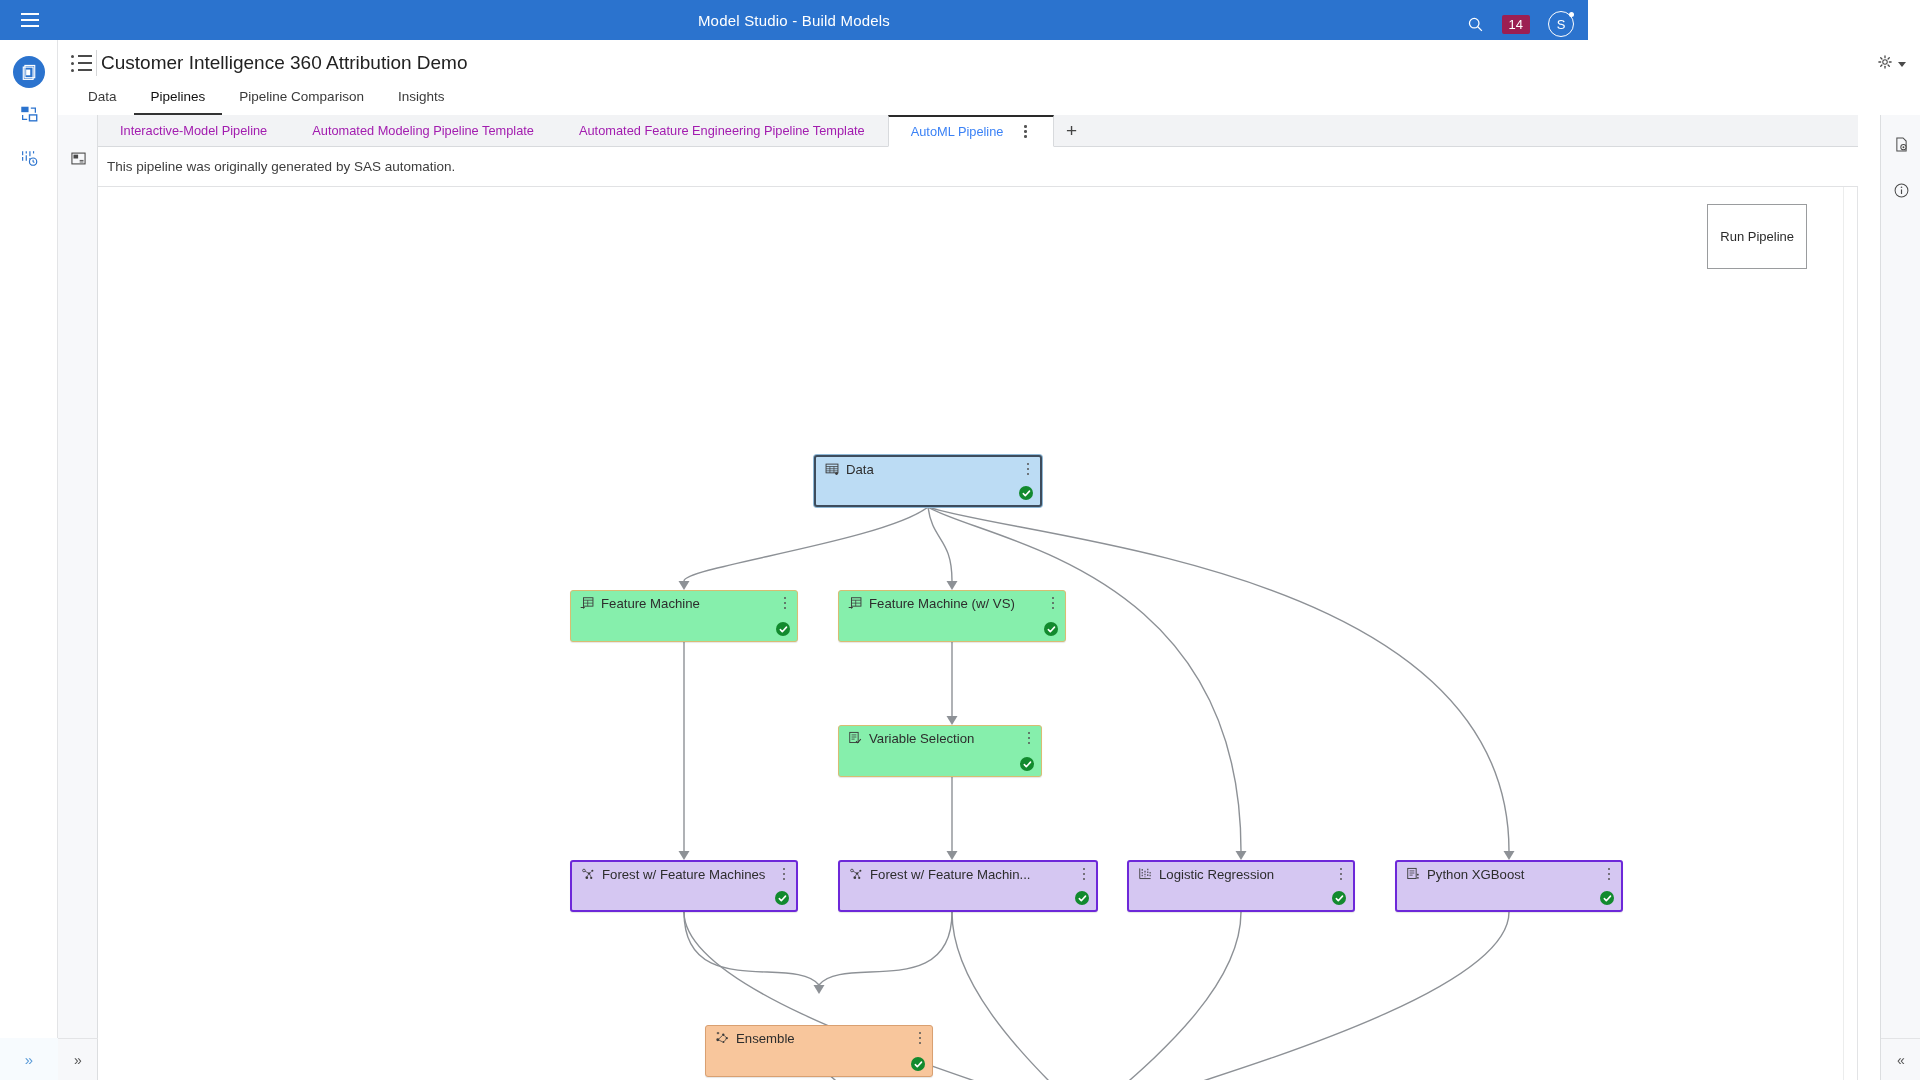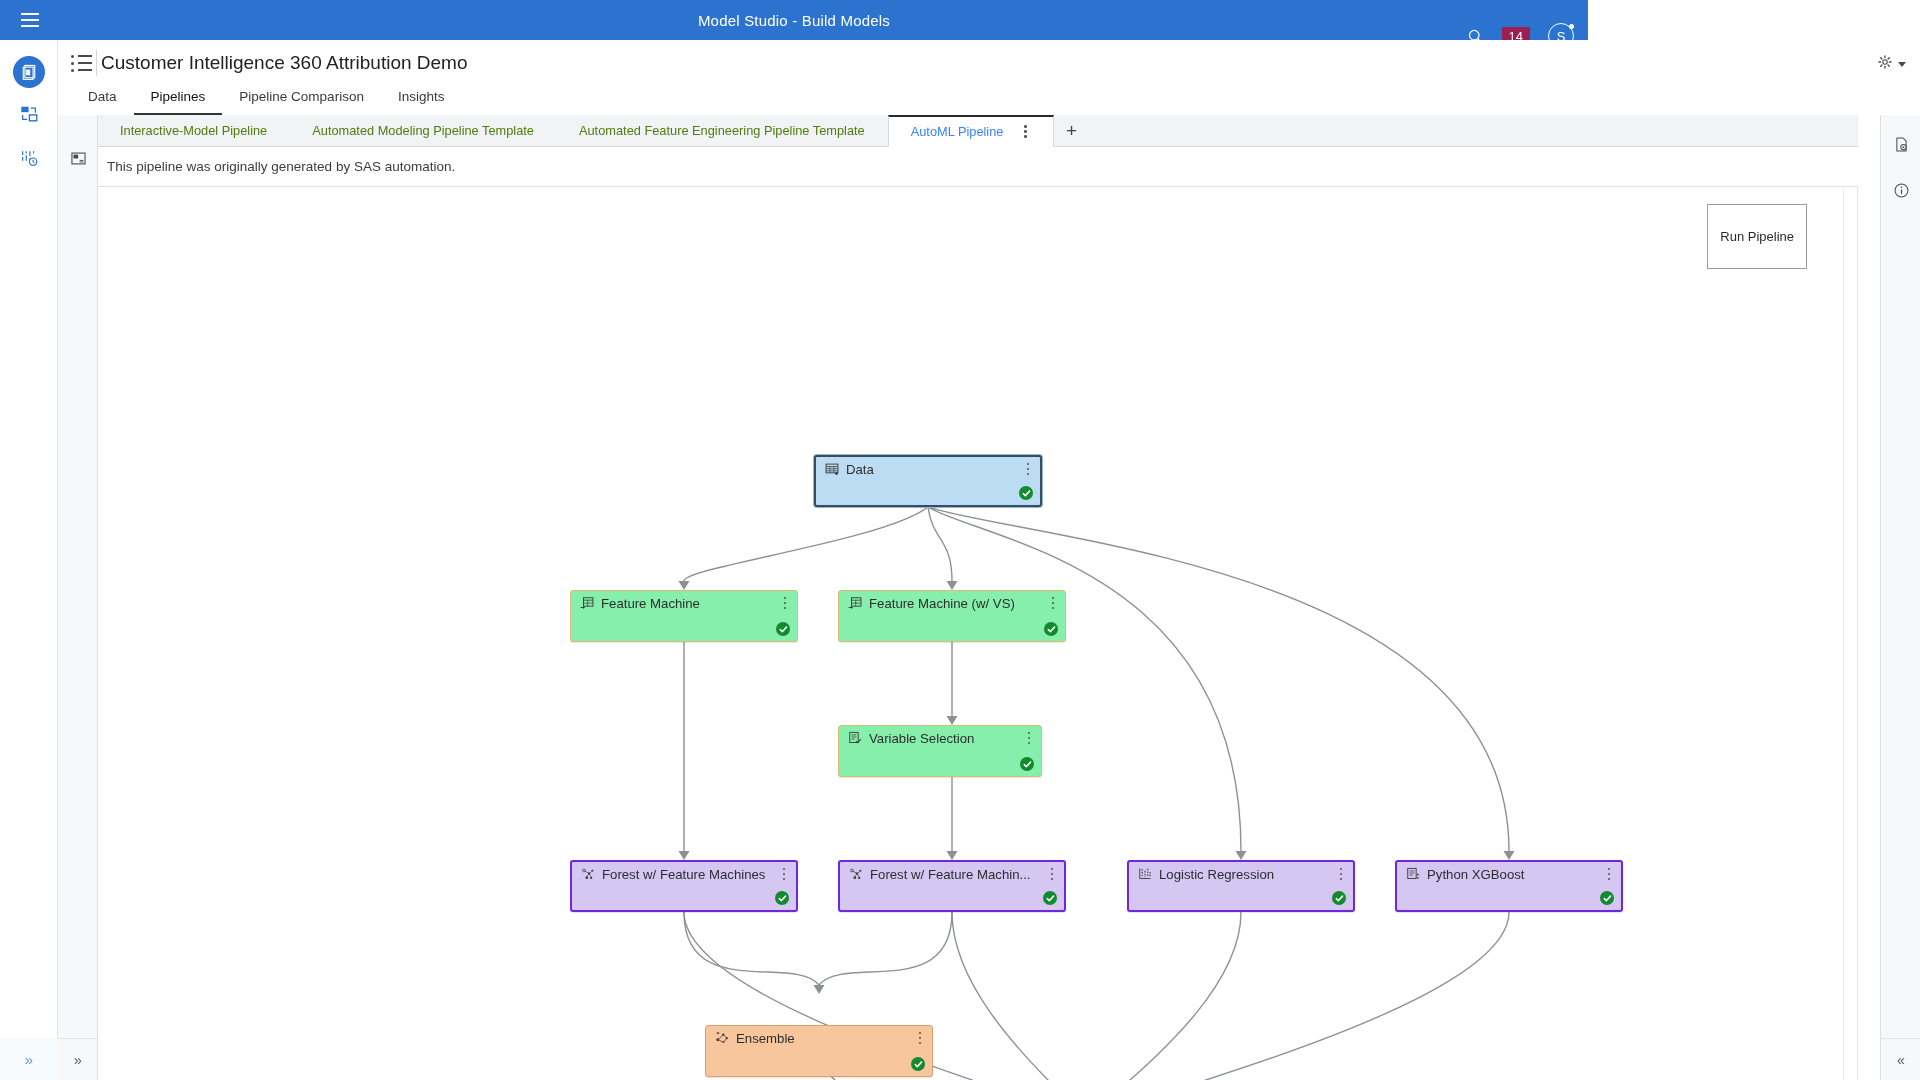--- a/index.html
+++ b/index.html
@@ -22,21 +22,21 @@
     display: flex; flex-direction: column; justify-content: center;
     align-items: center; gap: 4px; cursor: pointer;
   }
   .appbar-burger i { display:block; width: 18px; height: 2px; background: #fff; }
   .appbar-title {
     position: absolute; left: 0; right: 0; text-align: center;
     color: #ffffff; font-size: 15px; letter-spacing: .2px;
     pointer-events: none;
   }
   .appbar-right {
-    position: absolute; right: 14px; top: 16px; height: 40px;
+    position: absolute; right: 14px; top: 4px; height: 40px;
     display: flex; align-items: center; gap: 18px;
   }
   .badge-count {
     background: #9c1f52; color: #fff; font-size: 13px;
     padding: 2px 7px; min-width: 26px; text-align: center;
     border-radius: 2px; cursor: pointer;
   }
   .avatar-circle {
     width: 26px; height: 26px; border-radius: 50%;
     border: 1.6px solid #ffffff; color: #fff;
@@ -121,21 +121,21 @@
 
   
   .tabstrip {
     position: absolute; top: 115px; left: 98px;
     width: 1760px; height: 32px;
     background: #f2f3f5; border-bottom: 1px solid #d8dadd;
     display: flex; align-items: stretch;
   }
   .ptab {
     display: flex; align-items: center; padding: 0 22px;
-    font-size: 12.8px; color: #4d7c0f; cursor: pointer;
+    font-size: 12.8px; color: #a21caf; cursor: pointer;
     border-right: 1px solid transparent; white-space: nowrap;
   }
   .ptab.sel {
     background: #ffffff; border-top: 2px solid #2a2a2a;
     border-left: 1px solid #d8dadd; border-right: 1px solid #d8dadd;
     border-bottom: 1px solid #ffffff; color:#3b82f6;
     margin-bottom: -1px;
   }
   .ptab-add {
     display: flex; align-items: center; justify-content: center;
@@ -514,21 +514,21 @@
             <i></i>
             <i></i>
           </span>
         </div>
         <span class="node-status">
           <svg width="9" height="9" viewBox="0 0 12 12">
             <path d="M1.8 6.2 L4.4 8.9 L10 2.8" fill="none" stroke="#fff" stroke-width="2.1" stroke-linecap="round" stroke-linejoin="round"></path>
           </svg>
         </span>
       </div>
-      <div class="node n-purple" style="left: 740px; top: 673px; width: 228px; height: 52px;">
+      <div class="node n-purple" style="left: 740px; top: 673px; width: 260px; height: 52px;">
         <div class="node-head">
           <span class="node-icon">
             <svg width="14" height="14" viewBox="0 0 20 20">
               <circle cx="4.2" cy="5" r="1.9" fill="none" stroke="#3a3a3a" stroke-width="1.2"></circle>
               <circle cx="11.5" cy="9.2" r="1.7" fill="#3a3a3a"></circle>
               <circle cx="16.2" cy="5.4" r="1.5" fill="#3a3a3a"></circle>
               <circle cx="8.3" cy="15.2" r="1.9" fill="#3a3a3a"></circle>
               <circle cx="14.6" cy="15.6" r="1.6" fill="#3a3a3a"></circle>
               <path d="M5.8 6.1 L10 8.3 M12.9 8.3 L15 6.6 M10.5 10.6 L8.9 13.4 M12.6 10.4 L14 14" stroke="#3a3a3a" stroke-width="1"></path>
             </svg>

